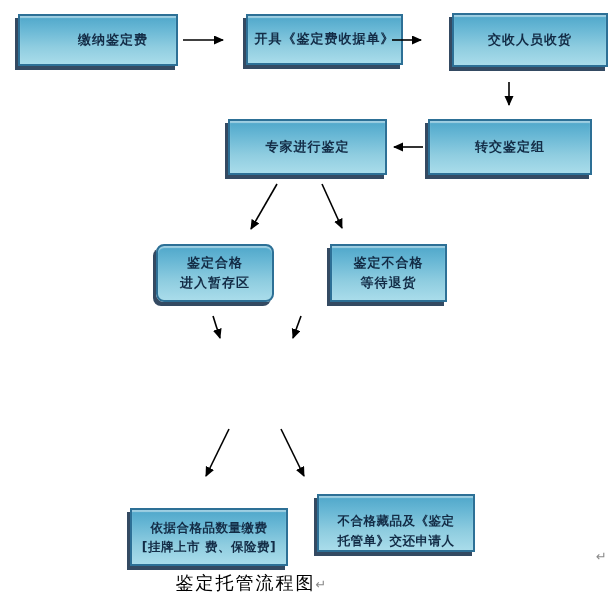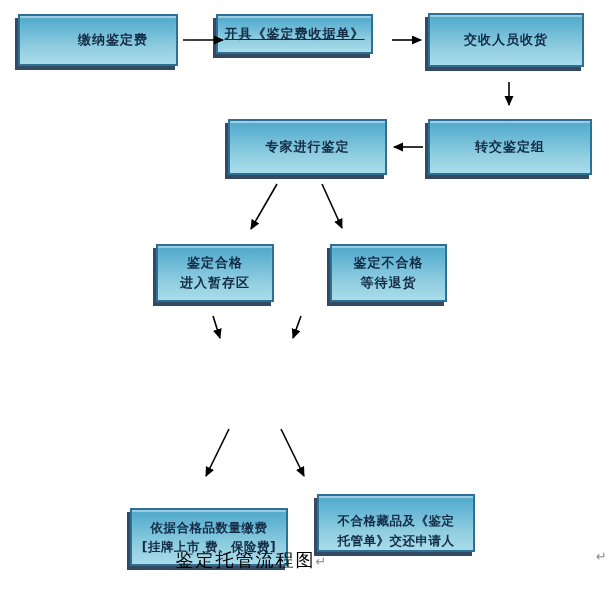--- a/index.html
+++ b/index.html
@@ -12,53 +12,53 @@
     border:2px solid #2d7096;
     background:linear-gradient(180deg,#4fa7ca 0%,#66b6d4 25%,#8fcde0 65%,#a9dcea 100%);
     box-shadow:-3px 4px 0 rgba(16,42,70,0.85), inset 0 2px 1px rgba(255,255,255,0.45);
     display:flex;flex-direction:column;align-items:center;justify-content:center;
     font-weight:bold;font-size:13px;line-height:1.55;color:#132c46;
     text-align:center;letter-spacing:1px;
   }
   .node span{display:block;white-space:nowrap;}
   svg.connectors{position:absolute;left:0;top:0;pointer-events:none;}
   .caption{
-    position:absolute;left:0;top:548px;width:502px;text-align:center;
+    position:absolute;left:0;top:571px;width:502px;text-align:center;
     font-family:"DejaVu Serif","Liberation Serif",serif;
     font-size:18px;color:#000000;letter-spacing:2px;
   }
   .pilcrow{color:#8a8a8a;font-size:13px;font-family:"DejaVu Sans",sans-serif;letter-spacing:0;}
   .stray-pilcrow{position:absolute;left:596px;top:549px;}
 </style>
 </head>
 <body>
 
 <div class="canvas">
 
   <div class="node" style="left:18px;top:14px;width:160px;height:52px;padding-left:30px;">
     <span>缴纳鉴定费</span>
   </div>
 
-  <div class="node" style="left:216px;top:14px;width:157px;height:40px;text-decoration:underline;">
+  <div class="node" style="left:246px;top:14px;width:157px;height:51px;">
     <span>开具《鉴定费收据单》</span>
   </div>
 
-  <div class="node" style="left:428px;top:13px;width:156px;height:54px;">
+  <div class="node" style="left:452px;top:13px;width:156px;height:54px;">
     <span>交收人员收货</span>
   </div>
 
   <div class="node" style="left:428px;top:119px;width:164px;height:56px;text-align:right;">
     <span>转交鉴定组</span>
   </div>
 
   <div class="node" style="left:228px;top:119px;width:159px;height:56px;">
     <span>专家进行鉴定</span>
   </div>
 
-  <div class="node" style="left:156px;top:244px;width:118px;height:58px;">
+  <div class="node" style="left:156px;top:244px;width:118px;height:58px;border-radius:8px;">
     <span>鉴定合格</span>
     <span>进入暂存区</span>
   </div>
 
   <div class="node" style="left:330px;top:244px;width:117px;height:58px;">
     <span>鉴定不合格</span>
     <span>等待退货</span>
   </div>
 
 

